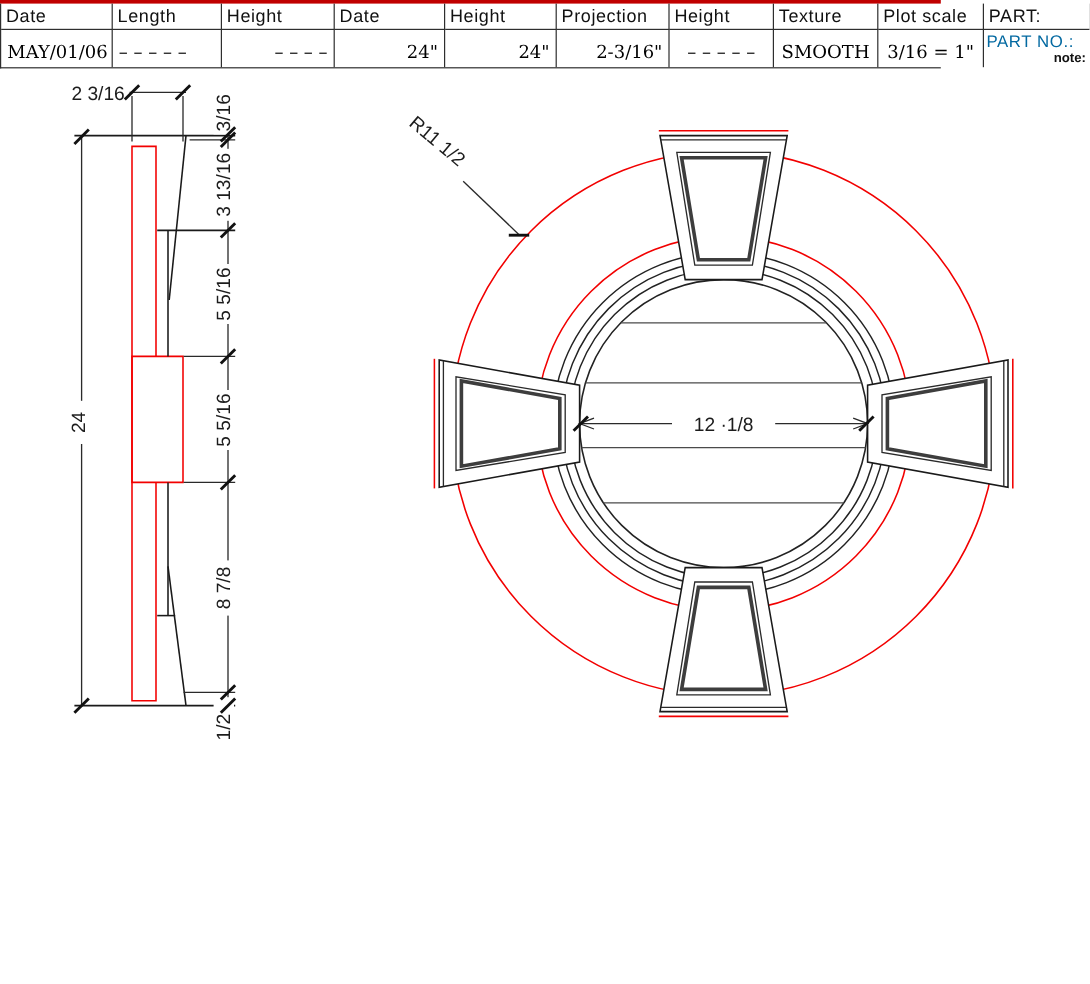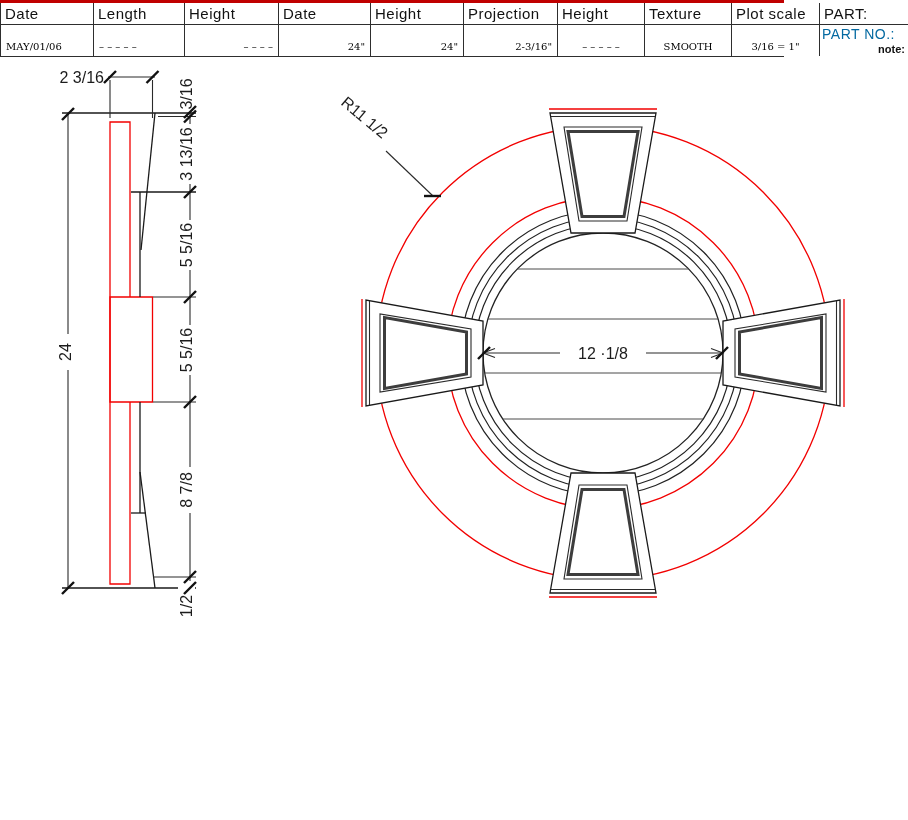--- a/index.html
+++ b/index.html
@@ -8,21 +8,21 @@
   #drawing{position:absolute;top:0;left:0;}
   
   #titleblock{position:absolute;left:0;top:744;width:784px;}
   .tb-redline{height:3px;background:#c00000;}
   .tb-grid{display:grid;grid-template-columns:93px 91px 94px 92px 93px 94px 87px 87px 88px 89px;
            border-left:1.5px solid #2e2e2e;border-bottom:1.5px solid #2e2e2e;box-sizing:border-box;}
   .tb-cell{border-right:1.5px solid #2e2e2e;box-sizing:border-box;overflow:hidden;}
   .tb-head{height:22px;border-bottom:1.5px solid #2e2e2e;font-family:"Liberation Sans",sans-serif;
            font-size:15px;color:#111;padding:2px 0 0 4px;letter-spacing:.5px;}
   .tb-val{height:31px;display:flex;align-items:flex-end;padding:0 5px 4px 5px;
-          font-family:"DejaVu Serif",serif;font-size:10px;color:#000;}
+          font-family:"DejaVu Serif",serif;font-size:15px;color:#000;}
   .al{justify-content:flex-start;}
   .ar{justify-content:flex-end;}
   .ac{justify-content:center;}
   .tb-part{position:relative;display:block;padding:1px 2px;}
   .tb-partno{font-family:"Liberation Sans",sans-serif;font-size:14px;letter-spacing:.5px;color:#0369a1;}
   .tb-note{position:absolute;right:3px;bottom:1px;font-family:Liberation Sans, sans-serif;
            font-size:11px;font-weight:bold;color:#111;}
   
   .blk{stroke:#1a1a1a;stroke-width:1.3;fill:none;}
   .blk-thin{stroke:#2a2a2a;stroke-width:1.1;fill:none;}

